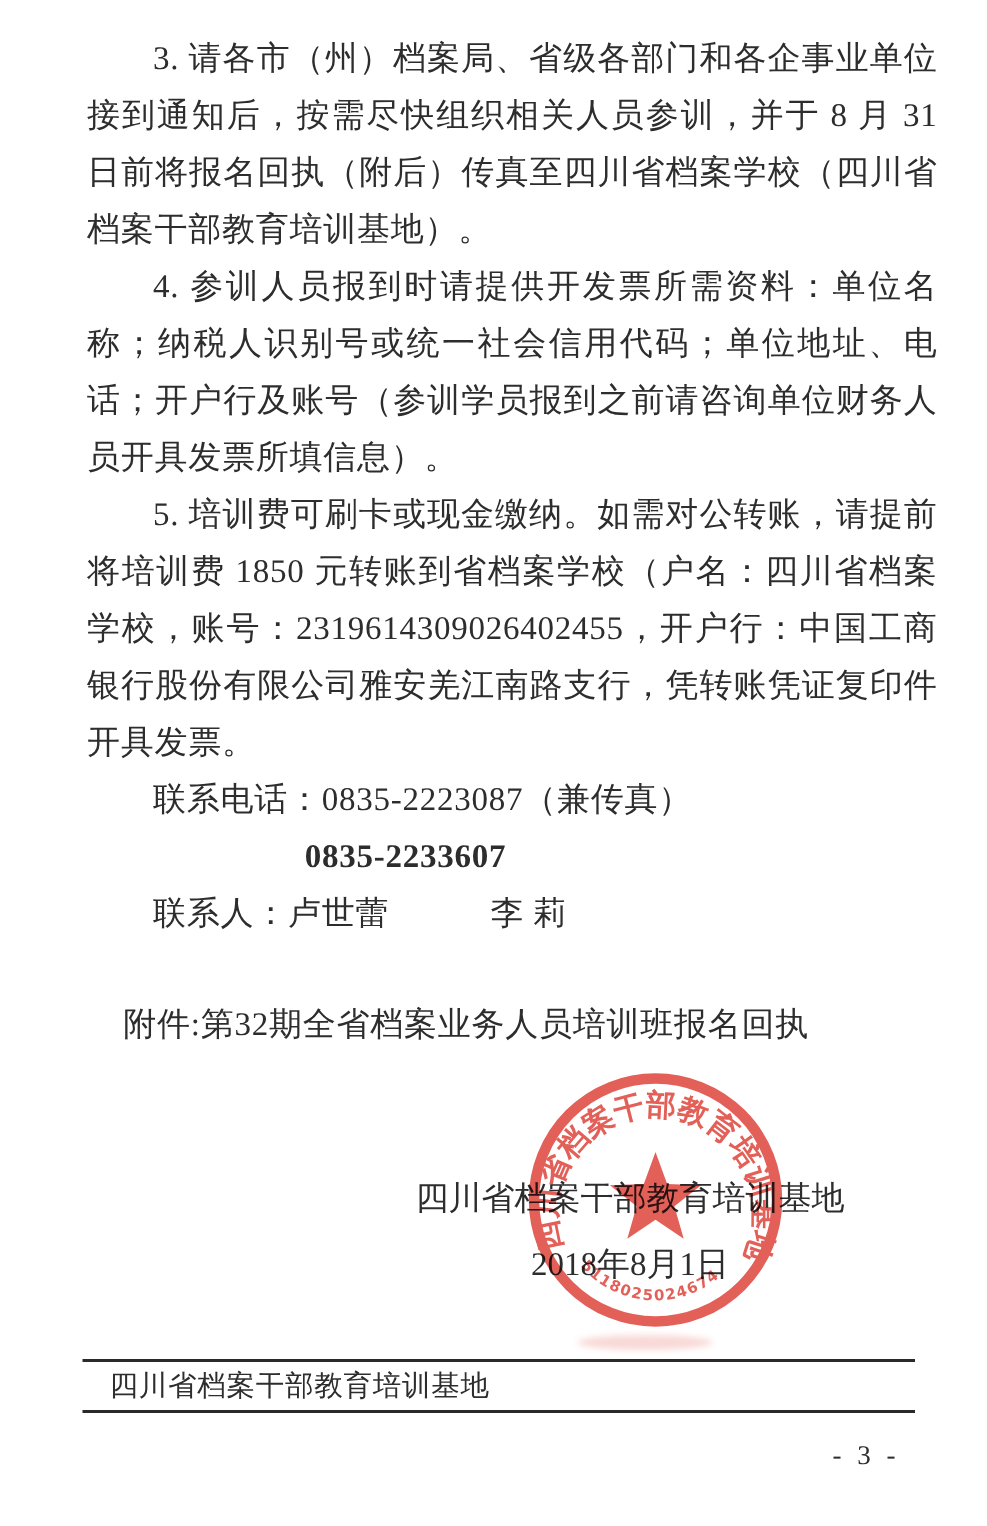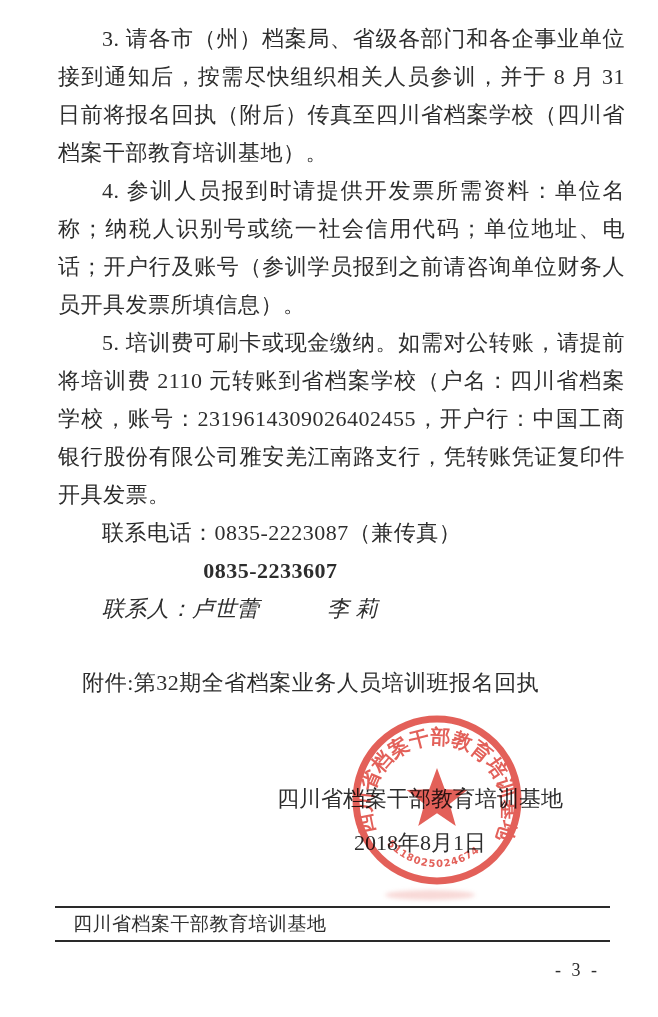--- a/index.html
+++ b/index.html
@@ -21,21 +21,21 @@
     font-size: 22px;
     line-height: 38px;
     letter-spacing: 0.5px;
   }
   .para {
     text-indent: 2em;
     text-align: justify;
   }
   .contact-line { text-indent: 2em; }
   .contact-line.phone2 { text-indent: 6.6em; font-weight: bold; }
-  .contact-line.pre { white-space: pre-wrap; font-style: italic; }
+  .contact-line.pre { white-space: pre-wrap; }
   .attachment { margin-top: 36px; text-indent: 1.1em; }
   .signature {
     position: absolute;
     top: 780px;
     right: 95px;
     text-align: center;
     font-size: 22px;
     line-height: 38px;
   }
   .sig-date { margin-top: 6px; }
@@ -85,21 +85,21 @@
   }
 </style>
 </head>
 <body>
 
 <div class="page">
 
   <div class="body-text">
     <p class="para">3. 请各市（州）档案局、省级各部门和各企事业单位接到通知后，按需尽快组织相关人员参训，并于 8 月 31 日前将报名回执（附后）传真至四川省档案学校（四川省档案干部教育培训基地）。</p>
     <p class="para">4. 参训人员报到时请提供开发票所需资料：单位名称；纳税人识别号或统一社会信用代码；单位地址、电话；开户行及账号（参训学员报到之前请咨询单位财务人员开具发票所填信息）。</p>
-    <p class="para">5. 培训费可刷卡或现金缴纳。如需对公转账，请提前将培训费 2110 元转账到省档案学校（户名：四川省档案学校，账号：2319614309026402455，开户行：中国工商银行股份有限公司雅安羌江南路支行，凭转账凭证复印件开具发票。</p>
+    <p class="para">5. 培训费可刷卡或现金缴纳。如需对公转账，请提前将培训费 1850 元转账到省档案学校（户名：四川省档案学校，账号：2319614309026402455，开户行：中国工商银行股份有限公司雅安羌江南路支行，凭转账凭证复印件开具发票。</p>
     <p class="contact-line">联系电话：0835-2223087（兼传真）</p>
     <p class="contact-line phone2">0835-2233607</p>
     <p class="contact-line pre">联系人：卢世蕾　　　李 莉</p>
     <p class="attachment">附件:第32期全省档案业务人员培训班报名回执</p>
   </div>
 
   <div class="signature">
     <div class="sig-org">四川省档案干部教育培训基地</div>
     <div class="sig-date">2018年8月1日</div>
   </div>

